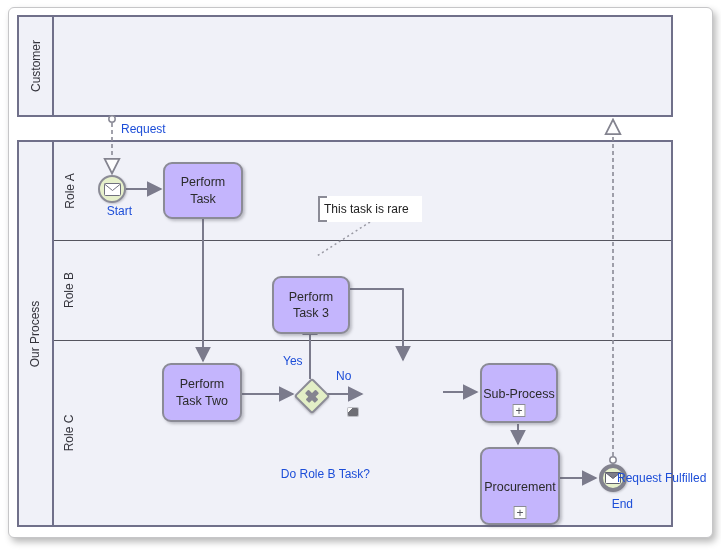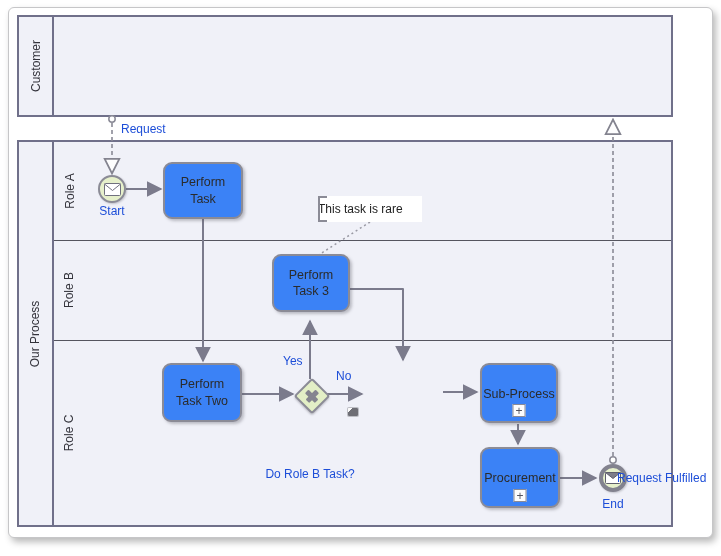--- a/index.html
+++ b/index.html
@@ -7,46 +7,46 @@
           font-family:"Liberation Sans",sans-serif;overflow:hidden;}
   .card{position:absolute;left:8px;top:7px;width:703px;height:529px;background:#fff;
         border:1px solid #c6c6c8;border-radius:6px;box-shadow:3px 4px 7px rgba(0,0,0,.28);}
   .pool{position:absolute;background:#f0f1f8;border:2px solid #70708a;box-sizing:border-box;z-index:1;}
   .pool-label-band{position:absolute;left:0;top:0;bottom:0;width:33px;border-right:2px solid #70708a;
         display:flex;align-items:center;justify-content:center;}
   .vtext{transform:rotate(-90deg);white-space:nowrap;font-size:12px;color:#33333b;}
   .lane-label{position:absolute;left:35px;width:31px;display:flex;align-items:center;justify-content:center;}
   .lane-divider{position:absolute;left:35px;right:0;border-top:1px solid #55555f;height:0;}
   .conn{position:absolute;left:0;top:0;z-index:2;pointer-events:none;}
-  .task{position:absolute;z-index:3;background:#3b82f6;border:2px solid #8b8b96;border-radius:9px;
+  .task{position:absolute;z-index:3;background:#c4b5fd;border:2px solid #8b8b96;border-radius:9px;
         box-sizing:border-box;display:flex;align-items:center;justify-content:center;text-align:center;
         font-size:12.5px;color:#2b2b2b;line-height:1.3;box-shadow:2px 2px 3px rgba(90,90,100,.35);}
   .task.pad{padding:0 9px;}
   .task.sub{white-space:nowrap;padding:16px 2px 14px 2px;}
   .plus-box{position:absolute;left:50%;bottom:4px;transform:translateX(-50%);width:13px;height:13px;
         box-sizing:border-box;border:1px solid #8b8b96;background:#fdfdfd;display:flex;align-items:center;
         justify-content:center;font-size:12px;line-height:10px;color:#55555f;}
   .event{position:absolute;z-index:3;border-radius:50%;background:#e6f0cb;box-sizing:border-box;
         display:flex;align-items:center;justify-content:center;box-shadow:1px 1px 2px rgba(90,90,100,.3);}
   .event.start{left:98px;top:175px;width:28px;height:28px;border:2px solid #8b8b96;}
   .event.end{left:599px;top:464px;width:28px;height:28px;border:4px solid #82828e;}
   .gateway{position:absolute;left:299px;top:383px;width:22px;height:22px;z-index:3;background:#e3efc6;
         border:2px solid #8b8b96;border-radius:3px;transform:rotate(45deg);box-sizing:content-box;
         box-shadow:1px 1px 2px rgba(90,90,100,.35);}
   .gateway .bar-h{position:absolute;left:50%;top:50%;width:14px;height:5px;margin:-2.5px 0 0 -7px;
         background:#85858f;border-radius:1px;}
   .gateway .bar-v{position:absolute;left:50%;top:50%;width:5px;height:14px;margin:-7px 0 0 -2.5px;
         background:#85858f;border-radius:1px;}
   .lbl{position:absolute;z-index:4;font-size:12px;color:#1d4ed8;white-space:nowrap;}
-  .lbl.center{text-align:center;}
+  .lbl.center{text-align:right;}
   .annotation{position:absolute;left:318px;top:196px;width:104px;height:26px;z-index:4;background:#fff;
         display:flex;align-items:center;font-size:12px;color:#222;}
   .annotation .bracket{position:absolute;left:0;top:0;bottom:0;width:9px;box-sizing:border-box;
         border-left:2px solid #8b8b96;border-top:2px solid #8b8b96;border-bottom:2px solid #8b8b96;}
-  .annotation .a-text{padding-left:0;white-space:nowrap;}
+  .annotation .a-text{padding-left:6px;white-space:nowrap;}
   .badge{position:absolute;left:348px;top:408px;width:10px;height:8px;z-index:4;border-radius:1px;
         background:linear-gradient(135deg,#fafafa 3px,#6e6e75 3px);box-shadow:0 0 0 1px rgba(95,95,99,.35);}
 </style>
 </head>
 <body>
 
 <div class="canvas">
   <div class="card"></div>
 
   <div class="pool" style="left:17px;top:15px;width:656px;height:102px;">
@@ -113,30 +113,30 @@
       <path d="M0.5,0.5 L8,6.5 L15.5,0.5 z" fill="#7d7d89" stroke="#5f5f6b"></path>
     </svg>
   </div>
 
   <div class="task pad" style="left:163px;top:162px;width:80px;height:57px;">
     <span>Perform Task</span>
   </div>
   <div class="task pad" style="left:162px;top:363px;width:80px;height:59px;">
     <span>Perform Task Two</span>
   </div>
-  <div class="task pad" style="left:272px;top:254px;width:78px;height:58px;">
+  <div class="task pad" style="left:272px;top:276px;width:78px;height:58px;">
     <span>Perform Task 3</span>
   </div>
   <div class="task sub" style="left:480px;top:363px;width:78px;height:60px;">
     <span>Sub-Process</span>
     <span class="plus-box">
       <span>+</span>
     </span>
   </div>
-  <div class="task sub" style="left:480px;top:447px;width:80px;height:61px;">
+  <div class="task sub" style="left:480px;top:447px;width:80px;height:78px;">
     <span>Procurement</span>
     <span class="plus-box">
       <span>+</span>
     </span>
   </div>
 
   <div class="gateway">
     <span class="bar-h"></span>
     <span class="bar-v"></span>
   </div>

